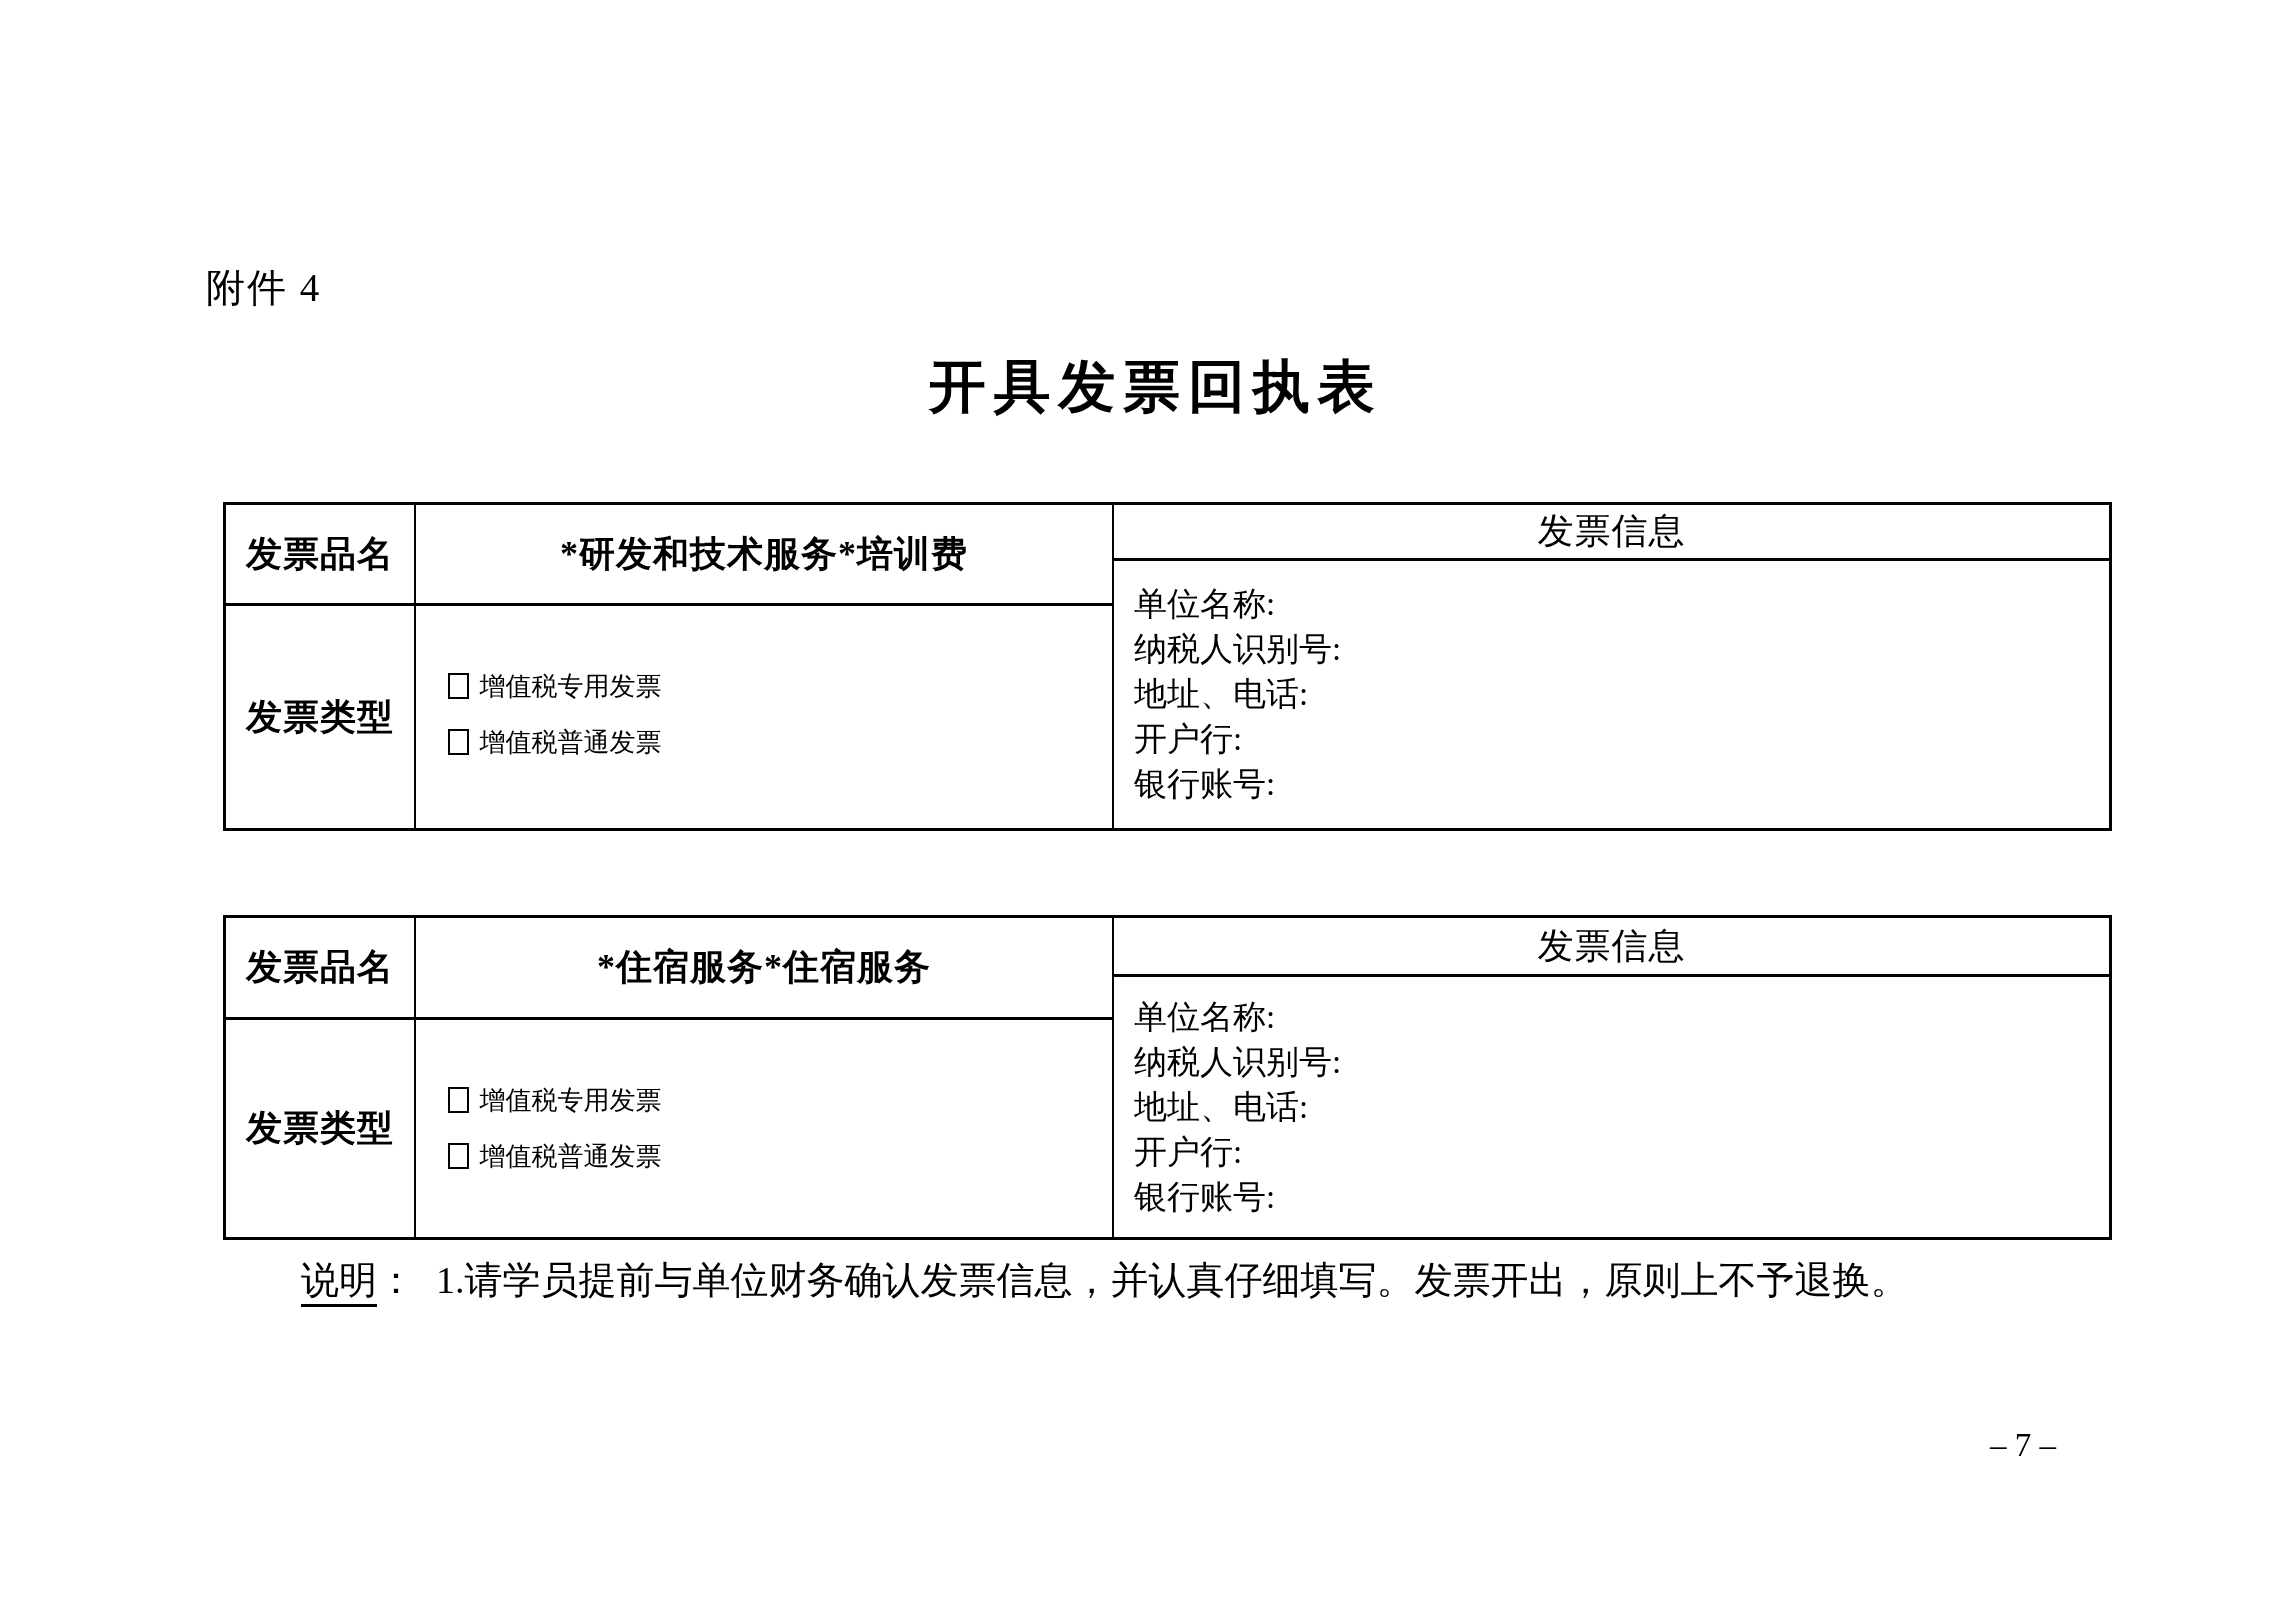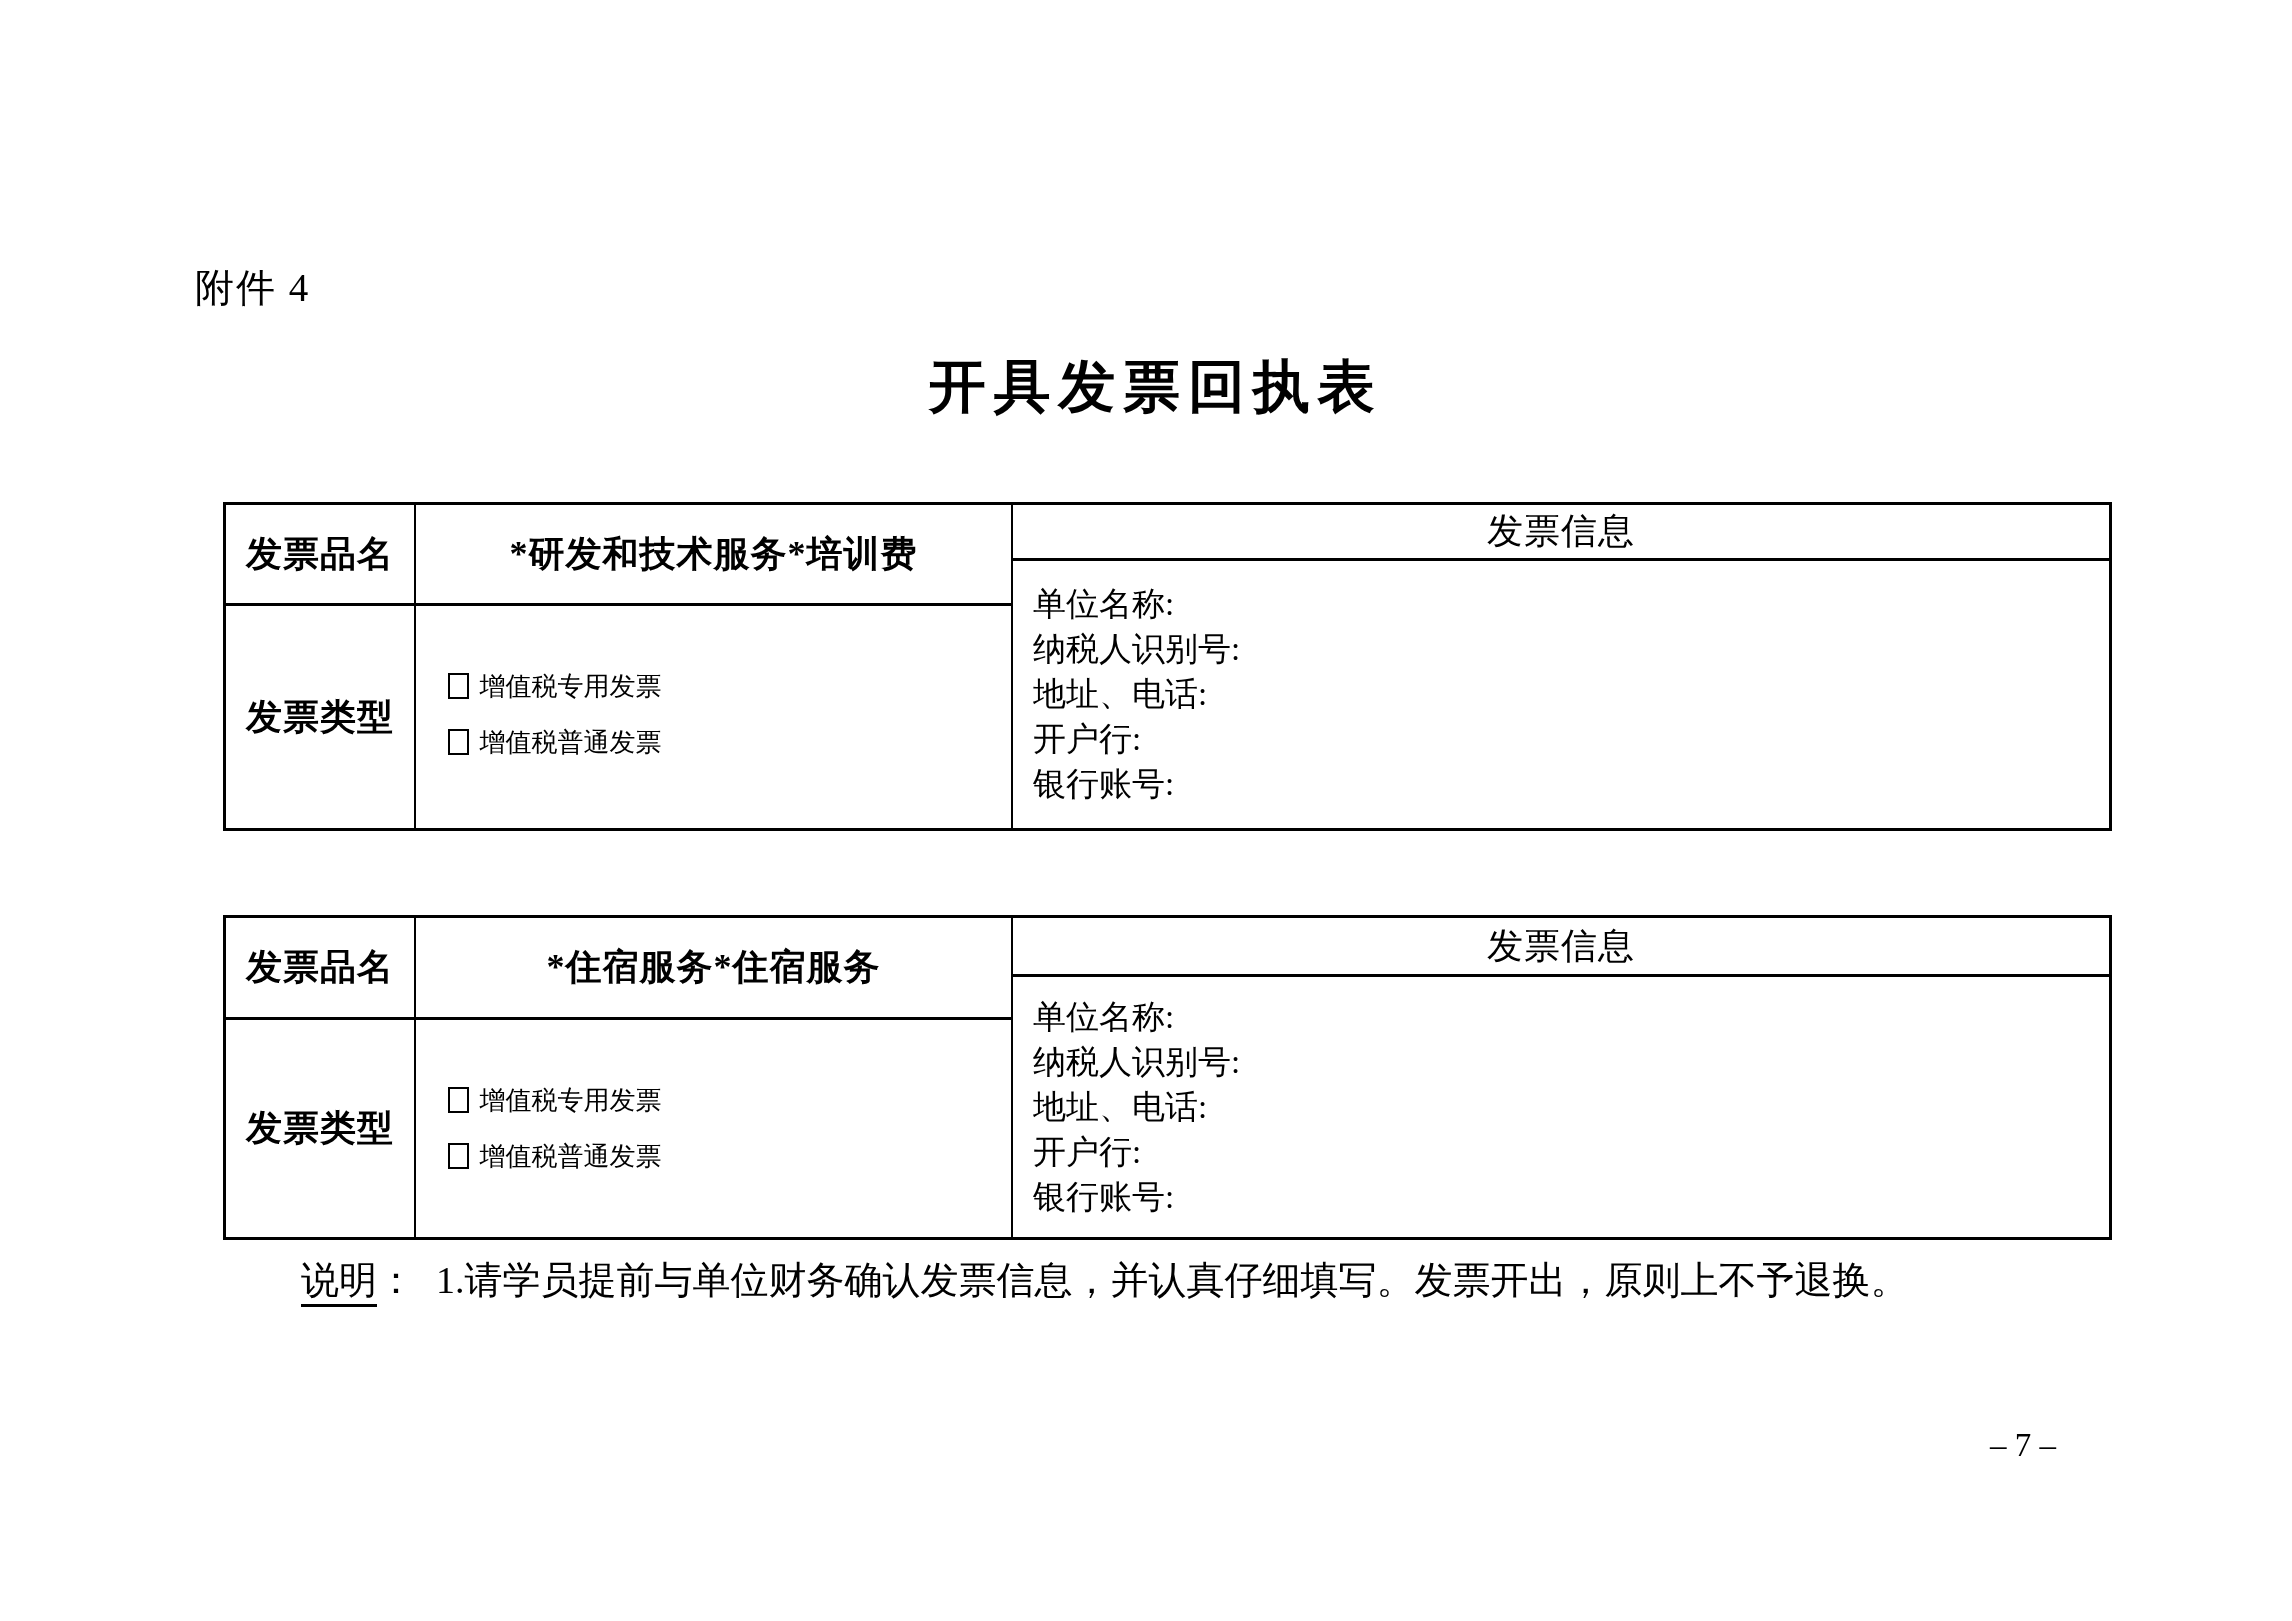--- a/index.html
+++ b/index.html
@@ -10,21 +10,21 @@
     width: 2293px;
     height: 1621px;
     background: #ffffff;
     color: #000000;
     font-family: "Liberation Serif", "DejaVu Serif", serif;
     overflow: hidden;
   }
 
   .attachment-label {
     position: absolute;
-    left: 195px;
+    left: 206px;
     top: 261px;
     font-size: 39px;
     letter-spacing: 2px;
   }
 
   .doc-title {
     position: absolute;
     left: 0;
     top: 349px;
     width: 100%;
@@ -39,21 +39,21 @@
     position: absolute;
     left: 223px;
     width: 1889px;
     border: 3.9px solid #000;
     display: flex;
     background: #fff;
   }
   .table-1 { top: 502px; height: 329px; }
   .table-2 { top: 915px; height: 325px; }
 
-  .left-region { width: 785px; display: flex; flex-direction: column; }
+  .left-region { width: 886px; display: flex; flex-direction: column; }
   .row-item { display: flex; border-bottom: 3.9px solid #000; }
   .table-1 .row-item { height: 101px; }
   .table-2 .row-item { height: 102px; }
   .row-type { display: flex; flex: 1; }
 
   .cell-label {
     width: 190px;
     border-right: 2.9px solid #000;
     display: flex;
     align-items: center;

